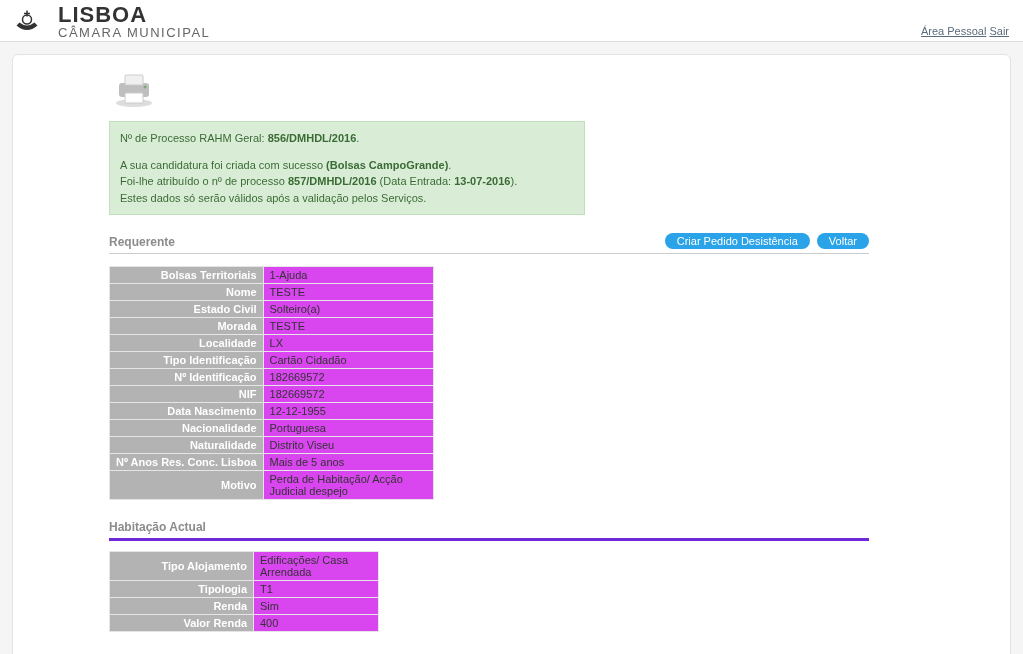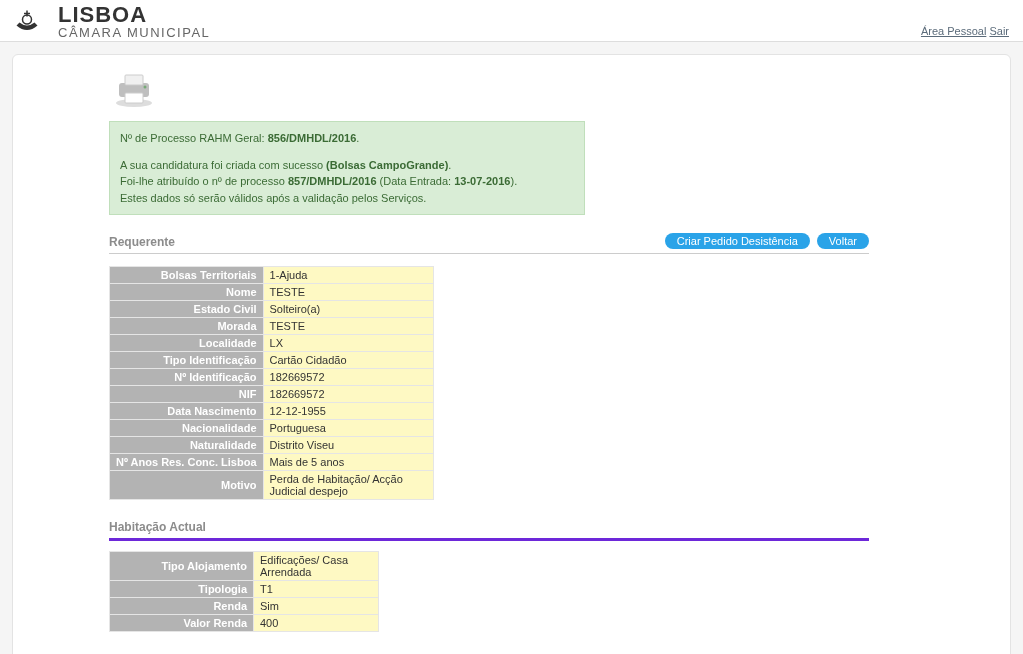--- a/index.html
+++ b/index.html
@@ -111,21 +111,21 @@
       background: #b3b3b3;
       color: #fff;
       font-weight: 700;
       text-align: right;
       padding: 2px 6px;
       width: 144px;
       white-space: nowrap;
     }
     table.kv.req td.label { width: 120px; margin-top: 12px; }
     table.kv td.value {
-      background: #fef9c3;
+      background: #d946ef;
       color: #333;
       padding: 2px 6px;
       width: 170px;
     }
     table.kv.hab td.value { width: 125px; }
     .section-sub {
       font-size: 12px;
       font-weight: 700;
       color: #8c8c8c;
       border-bottom: 3px solid #6d28d9;

